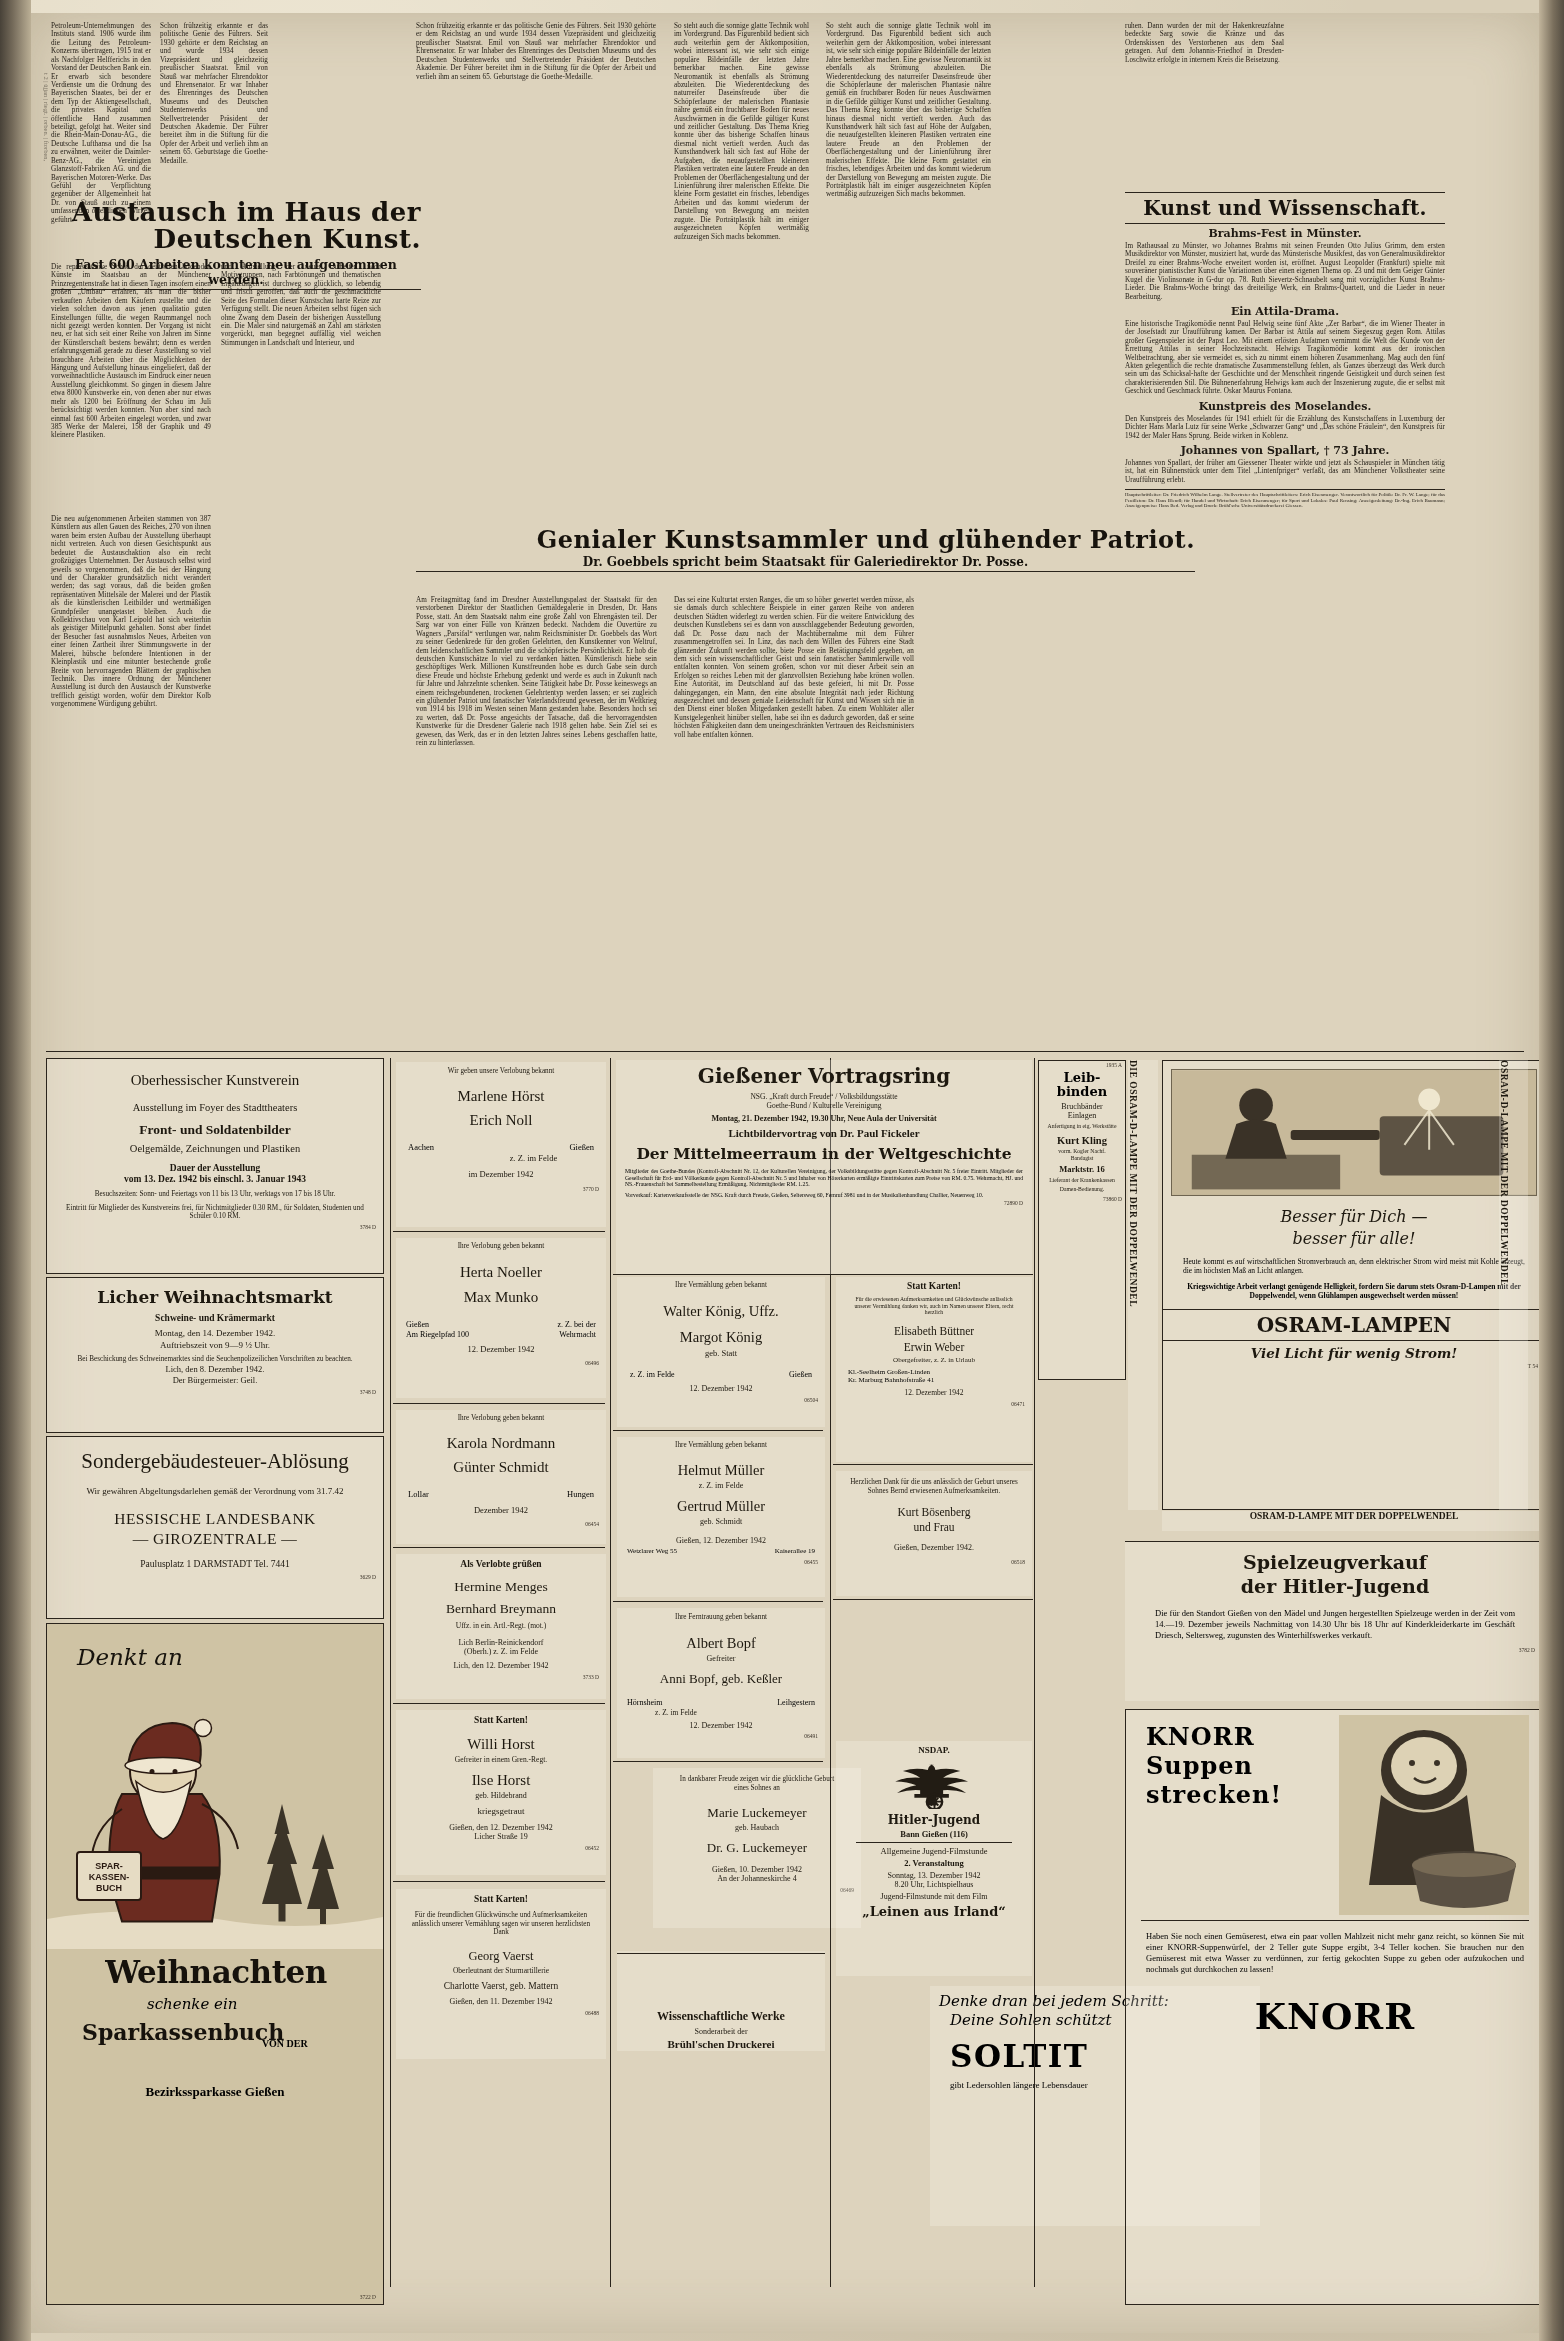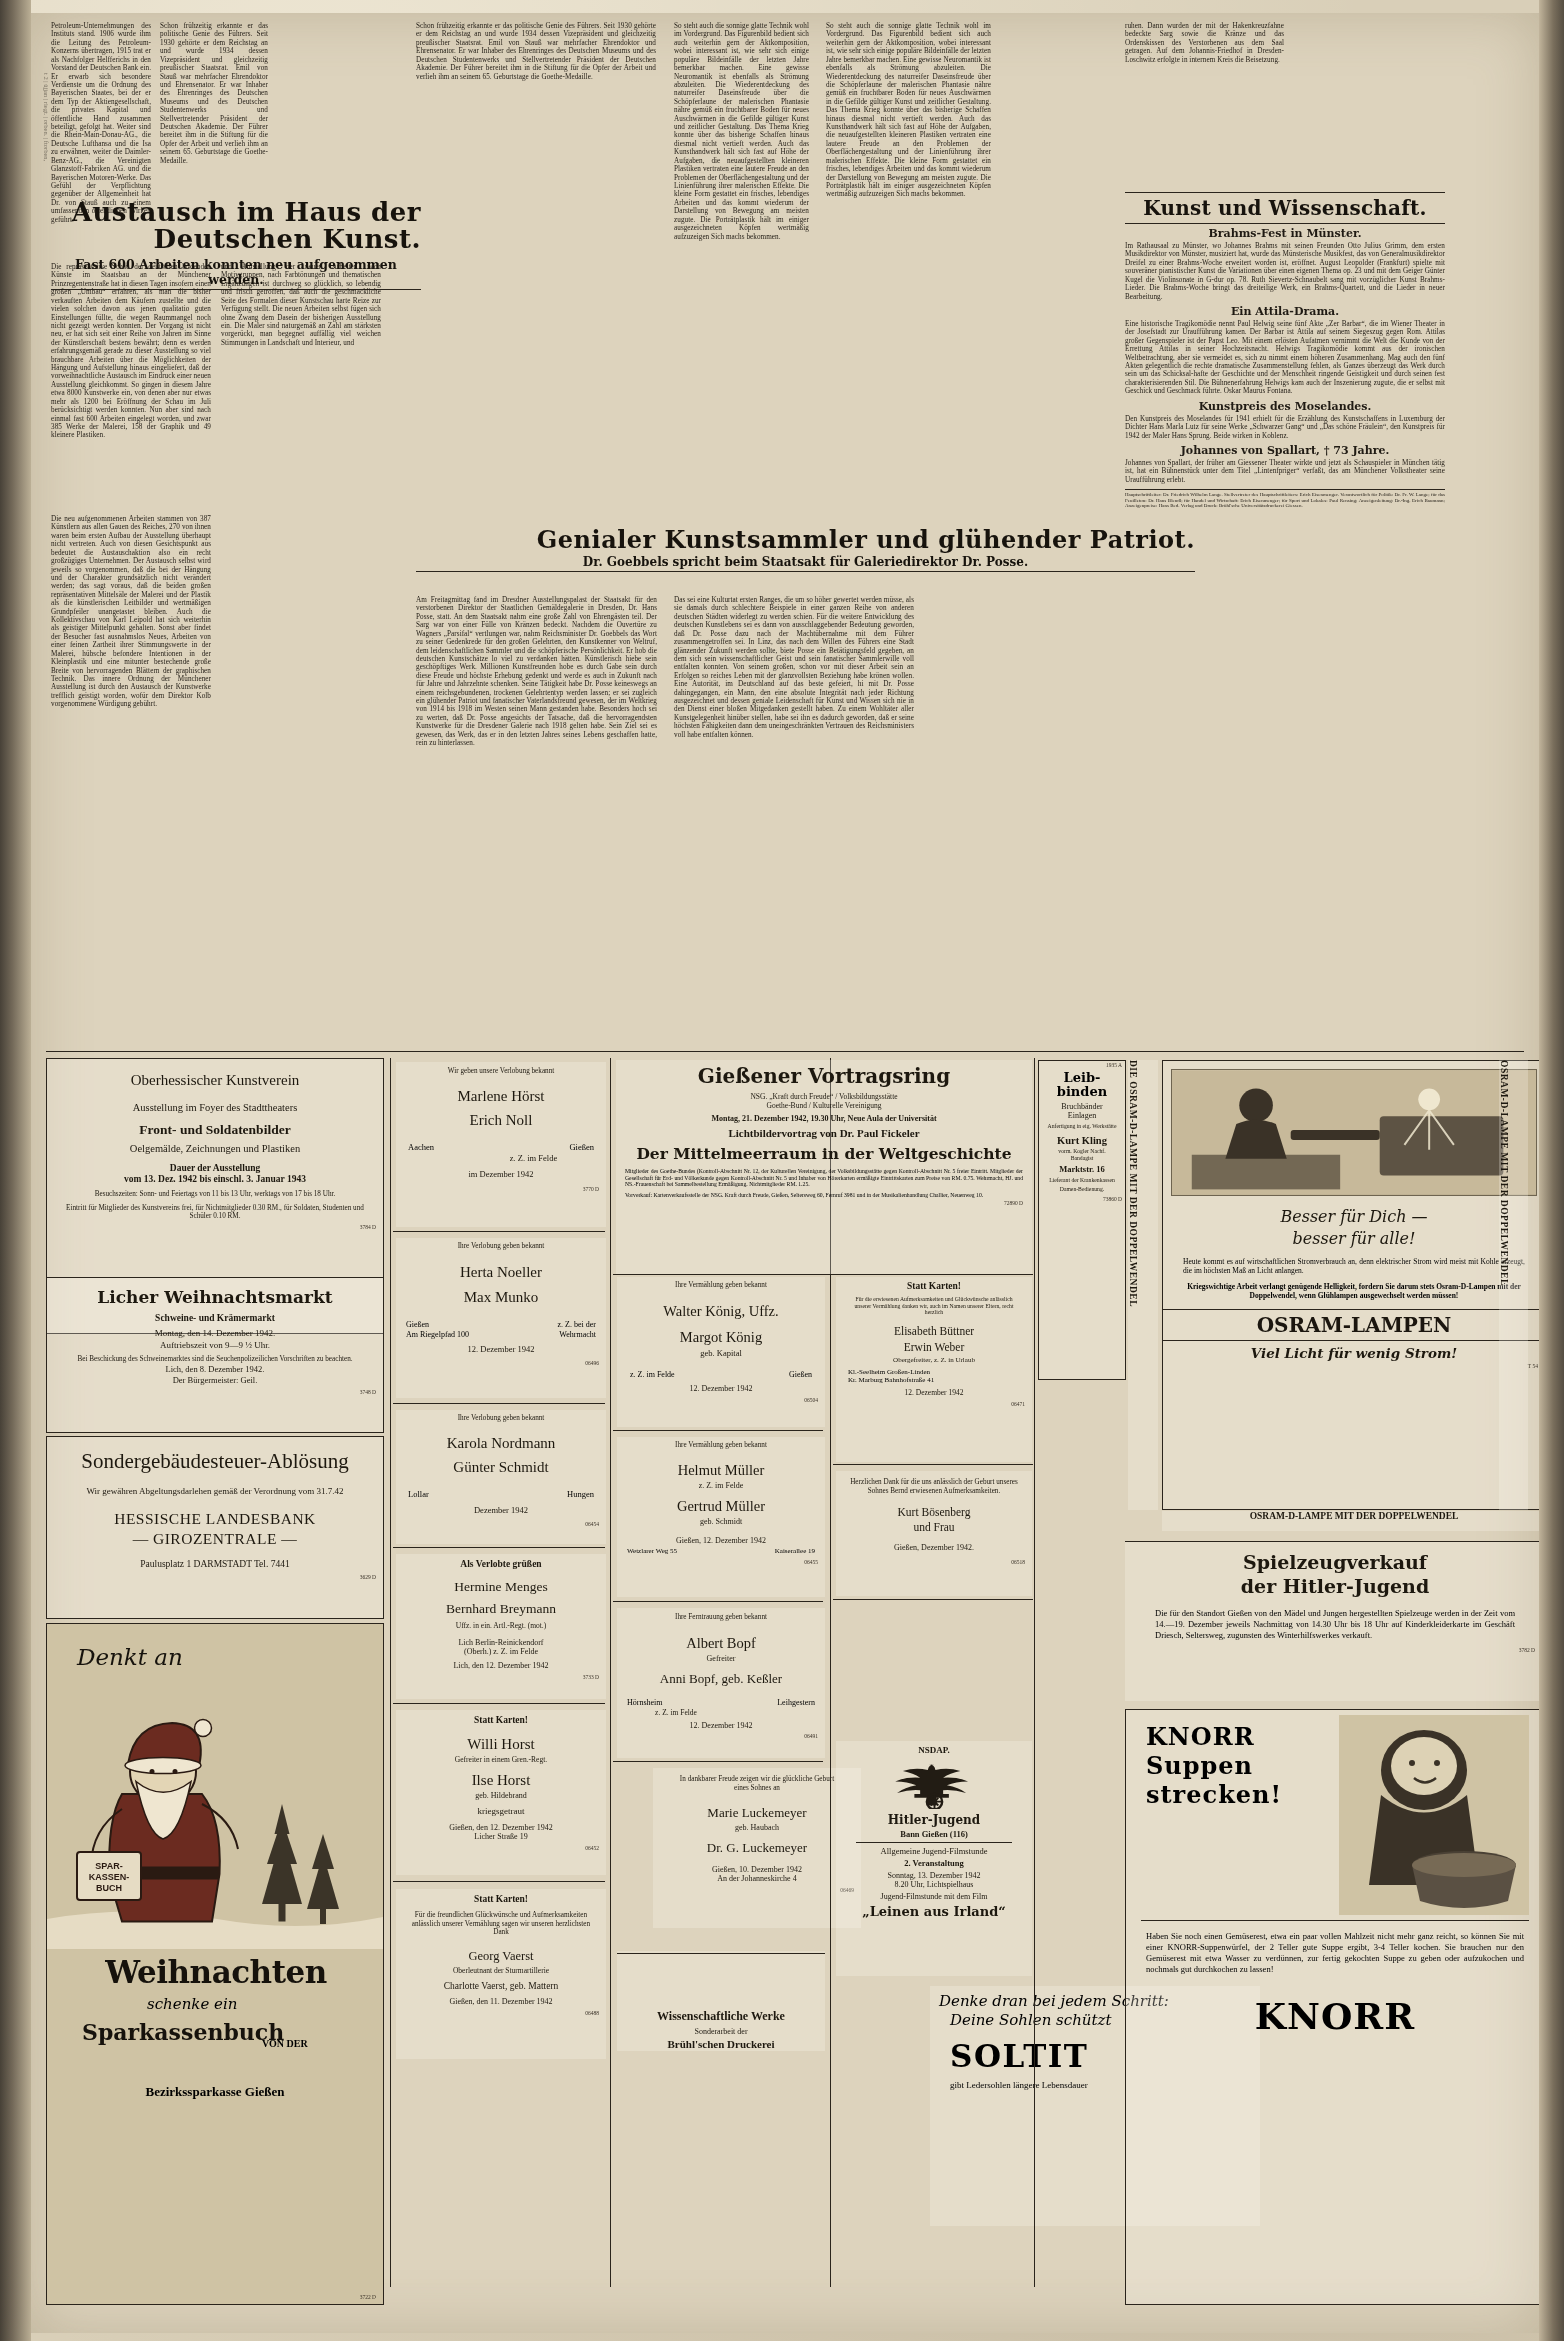--- a/index.html
+++ b/index.html
@@ -127,21 +127,21 @@
       <div class="sechead" style="margin-top:4px;">Kunstpreis des Moselandes.</div>
       <div class="body just" style="margin-top:2px;">Den Kunstpreis des Moselandes für 1941 erhielt für die Erzählung des Kunstschaffens in Luxemburg der Dichter Hans Marla Lutz für seine Werke „Schwarzer Gang“ und „Das schöne Fräulein“, den Kunstpreis für 1942 der Maler Hans Sprung. Beide wirken in Koblenz.</div>
       <div class="sechead" style="margin-top:4px;">Johannes von Spallart, † 73 Jahre.</div>
       <div class="body just" style="margin-top:2px;">Johannes von Spallart, der früher am Giessener Theater wirkte und jetzt als Schauspieler in München tätig ist, hat ein Bühnenstück unter dem Titel „Lintenfpriger“ verfaßt, das am Münchener Volkstheater seine Uraufführung erlebt.</div>
       <hr class="thin" style="margin-top:5px;">
       <div class="xtiny just" style="text-align:justify;">Hauptschriftleiter: Dr. Friedrich Wilhelm Lange. Stellvertreter des Hauptschriftleiters: Erich Eisenmenger. Verantwortlich für Politik: Dr. Fr. W. Lange; für das Feuilleton: Dr. Hans Blendl; für Handel und Wirtschaft: Erich Eisenmenger; für Sport und Lokales: Paul Rensing; Anzeigenleitung: Dr.-Ing. Erich Baumann; Anzeigenpreise: Hans Bed. Verlag und Druck: Brühl'sche Universitätsdruckerei Giessen.</div>
     </div>
 
     <div class="hline" style="top:1038px;left:15px;right:15px;border-top:1.5px solid #2a241c;"></div>
 
-    <div class="box" style="left:15px;top:1045px;width:338px;height:276px;">
+    <div class="box" style="left:15px;top:1045px;width:338px;height:216px;">
       <div class="ad-t ad-h1" style="margin-top:13px;">Oberhessischer Kunstverein</div>
       <div class="ad-t" style="font-size:10.5px;margin-top:13px;">Ausstellung im Foyer des Stadttheaters</div>
       <div class="ad-t ad-h2" style="font-size:13.5px;margin-top:9px;">Front- und Soldatenbilder</div>
       <div class="ad-t" style="font-size:10.5px;margin-top:5px;">Oelgemälde, Zeichnungen und Plastiken</div>
       <div class="ad-t ad-h3" style="margin-top:9px;">Dauer der Ausstellung</div>
       <div class="ad-t ad-h3" style="margin-top:1px;">vom 13. Dez. 1942 bis einschl. 3. Januar 1943</div>
       <div class="ad-t ad-p" style="margin-top:6px;padding:0 15px;">Besuchszeiten: Sonn- und Feiertags von 11 bis 13 Uhr, werktags von 17 bis 18 Uhr.</div>
       <div class="ad-t ad-p" style="margin-top:5px;padding:0 15px;">Eintritt für Mitglieder des Kunstvereins frei, für Nichtmitglieder 0.30 RM., für Soldaten, Studenten und Schüler 0.10 RM.</div>
       <div class="num" style="margin:3px 7px 0 0;">3784 D</div>
     </div>
@@ -302,21 +302,21 @@
       <div class="ad-t" style="font-size:8px;margin-top:6px;">Gießen, den 11. Dezember 1942</div>
       <div class="num" style="margin:4px 7px 0 0;">06488</div>
     </div>
 
     <div class="vline" style="left:579px;top:1045px;bottom:46px;"></div>
 
     <div class="box noborder" style="left:586px;top:1264px;width:208px;height:150px;">
       <div class="ad-t ad-p" style="margin-top:4px;">Ihre Vermählung geben bekannt</div>
       <div class="ad-t" style="font-size:14.5px;margin-top:13px;">Walter König, Uffz.</div>
       <div class="ad-t" style="font-size:14.5px;margin-top:9px;">Margot König</div>
-      <div class="ad-t" style="font-size:8.5px;margin-top:2px;">geb. Kapital</div>
+      <div class="ad-t" style="font-size:8.5px;margin-top:2px;">geb. Statt</div>
       <div style="display:flex;justify-content:space-between;padding:12px 13px 0 13px;font-size:8px;">
         <span>z. Z. im Felde</span>
         <span>Gießen</span>
       </div>
       <div class="ad-t" style="font-size:8px;margin-top:5px;">12. Dezember 1942</div>
       <div class="num" style="margin:4px 7px 0 0;">06504</div>
     </div>
     <div class="hline" style="left:582px;width:210px;top:1417px;"></div>
 
     <div class="box noborder" style="left:586px;top:1424px;width:208px;height:160px;">

